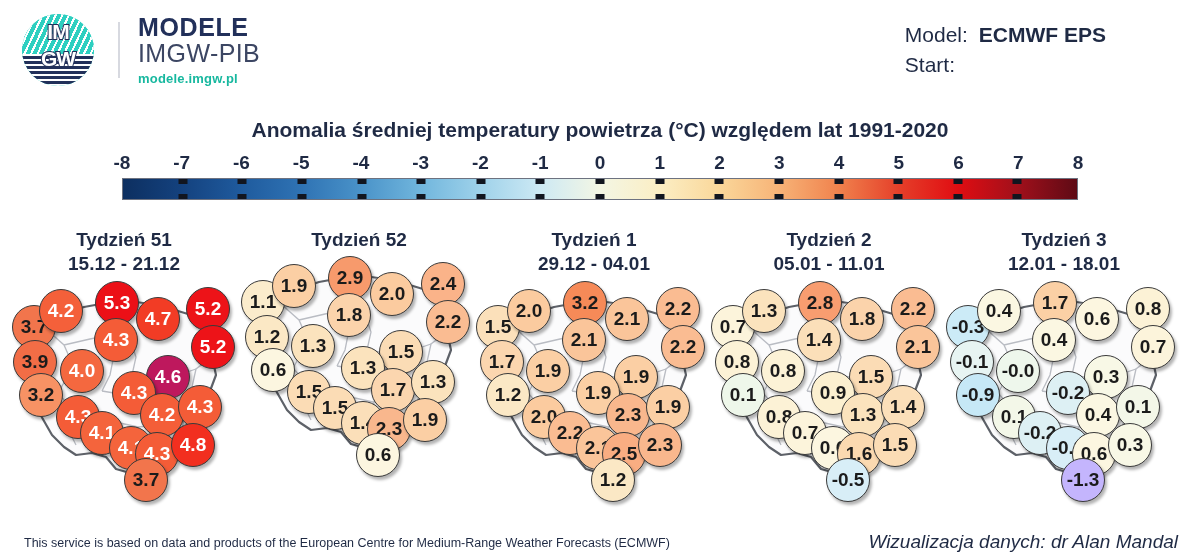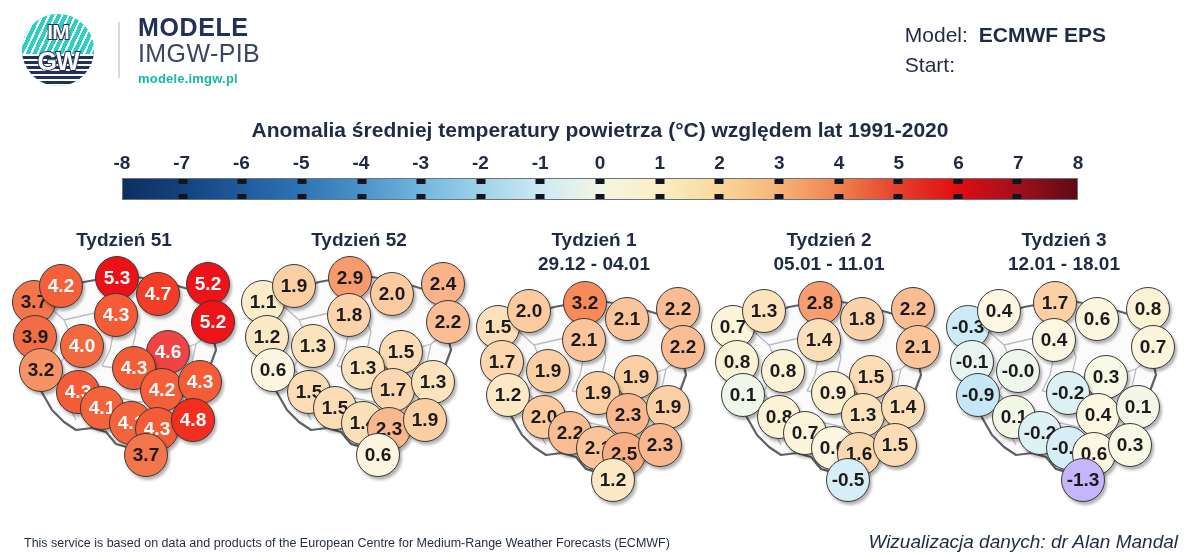--- a/index.html
+++ b/index.html
@@ -13,21 +13,21 @@
   .logo-wrap{position:absolute;left:22px;top:14px;display:flex;align-items:center;}
   .logo-mark{width:72px;height:72px;border-radius:50%;position:relative;overflow:hidden;background:#2ecfc0;}
   .logo-top{position:absolute;left:0;top:0;width:72px;height:40px;
     background:repeating-linear-gradient(115deg,#ffffff 0 2px,#2ecfc0 2px 6px);}
   .logo-bot{position:absolute;left:0;top:40px;width:72px;height:32px;
     background:repeating-linear-gradient(0deg,#ffffff 0 2px,#22305a 2px 5px);}
   .logo-im{position:absolute;left:0;top:6px;width:72px;text-align:center;
     font-size:21px;font-weight:bold;color:#ffffff;letter-spacing:-1px;
     -webkit-text-stroke:2px #22305a;paint-order:stroke fill;z-index:3;}
   .logo-gw{position:absolute;left:0;top:33px;width:72px;text-align:center;
-    font-size:25px;font-weight:bold;color:#ffffff;letter-spacing:-1px;
+    font-size:21px;font-weight:bold;color:#ffffff;letter-spacing:-1px;
     -webkit-text-stroke:2px #22305a;paint-order:stroke fill;z-index:3;}
   .logo-divider{width:2px;height:56px;background:#d7d9e0;margin:0 18px 0 24px;}
   .brand-l1{font-size:25px;font-weight:bold;letter-spacing:.6px;line-height:1.05;color:#22305a;}
   .brand-l2{font-size:25px;font-weight:normal;letter-spacing:.4px;line-height:1.1;color:#3c4663;}
   .brand-l3{font-size:13px;font-weight:bold;color:#17b89f;margin-top:3px;letter-spacing:.2px;}
   .meta{position:absolute;right:94px;top:20px;text-align:left;font-size:21px;line-height:1.42;}
   .meta-row{display:flex;}
   .meta-key{width:74px;color:#1f2a44;}
   .meta-val-b{font-weight:bold;}
   
@@ -138,20 +138,21 @@
       <div class="cb-mark b" style="left: 87.5%;"></div>
       <div class="cb-mark t" style="left: 93.75%;"></div>
       <div class="cb-mark b" style="left: 93.75%;"></div>
     </div>
 </div>
 
 <div id="panels">
     <div class="panel" style="left: 6px;">
       <div class="p-title">
         <div>Tydzień 51</div>
+        <div>15.12 - 21.12</div>
       </div>
       <div class="map">
 <svg width="236" height="218" viewBox="0 0 236 218">
  <g>
   <path d="M52,40 L60,30 L78,24 L100,20 L124,18 L150,22 L172,28 L192,34 L206,44
            L210,58 L206,74 L210,92 L204,108 L208,124 L200,140 L188,152 L172,160
            L156,170 L140,182 L124,190 L110,186 L100,174 L86,170 L70,172 L58,164
            L46,152 L38,138 L30,124 L24,110 L20,96 L26,84 L22,70 L30,56 L40,46 Z" fill="#fbfbfc" stroke="#5d6168" stroke-width="2.2" stroke-linejoin="round"></path>
   <g fill="none" stroke="#b9bcc3" stroke-width="1.3">
     <path d="M40,46 L58,62 L66,80 L60,96 L52,110"></path>
@@ -174,21 +175,21 @@
         <div class="bub" style="left: 6px; top: 22px; background: rgb(242, 117, 76); color: rgb(27, 27, 27);">3.7</div>
         <div class="bub" style="left: 33px; top: 6px; background: rgb(244, 96, 58); color: rgb(255, 255, 255);">4.2</div>
         <div class="bub" style="left: 89px; top: -2px; background: rgb(236, 16, 23); color: rgb(255, 255, 255);">5.3</div>
         <div class="bub" style="left: 130px; top: 14px; background: rgb(242, 60, 37); color: rgb(255, 255, 255);">4.7</div>
         <div class="bub" style="left: 180px; top: 4px; background: rgb(237, 19, 24); color: rgb(255, 255, 255);">5.2</div>
         <div class="bub" style="left: 7px; top: 57px; background: rgb(242, 109, 70); color: rgb(27, 27, 27);">3.9</div>
         <div class="bub" style="left: 88px; top: 35px; background: rgb(244, 92, 55); color: rgb(255, 255, 255);">4.3</div>
         <div class="bub" style="left: 185px; top: 42px; background: rgb(237, 19, 24); color: rgb(255, 255, 255);">5.2</div>
         <div class="bub" style="left: 54px; top: 66px; background: rgb(244, 104, 63); color: rgb(255, 255, 255);">4.0</div>
         <div class="bub" style="left: 13px; top: 90px; background: rgb(247, 146, 100); color: rgb(27, 27, 27);">3.2</div>
-        <div class="bub" style="left: 140px; top: 72px; background: #ef4444; color: rgb(255, 255, 255); text-align: center;">4.6</div>
+        <div class="bub" style="left: 140px; top: 72px; background: #be185d; color: rgb(255, 255, 255); text-align: center;">4.6</div>
         <div class="bub" style="left: 106px; top: 88px; background: rgb(244, 92, 55); color: rgb(255, 255, 255);">4.3</div>
         <div class="bub" style="left: 50px; top: 112px; background: rgb(244, 92, 55); color: rgb(255, 255, 255);">4.3</div>
         <div class="bub" style="left: 134px; top: 110px; background: rgb(244, 94, 56); color: rgb(255, 255, 255);">4.2</div>
         <div class="bub" style="left: 172px; top: 102px; background: rgb(244, 92, 55); color: rgb(255, 255, 255);">4.3</div>
         <div class="bub" style="left: 74px; top: 128px; background: rgb(244, 100, 60); color: rgb(255, 255, 255);">4.1</div>
         <div class="bub" style="left: 103px; top: 143px; background: rgb(244, 100, 60); color: rgb(255, 255, 255);">4.1</div>
         <div class="bub" style="left: 129px; top: 149px; background: rgb(244, 92, 55); color: rgb(255, 255, 255);">4.3</div>
         <div class="bub" style="left: 165px; top: 140px; background: rgb(242, 47, 31); color: rgb(255, 255, 255);">4.8</div>
         <div class="bub" style="left: 118px; top: 175px; background: rgb(242, 117, 76); color: rgb(27, 27, 27);">3.7</div>
       </div>

